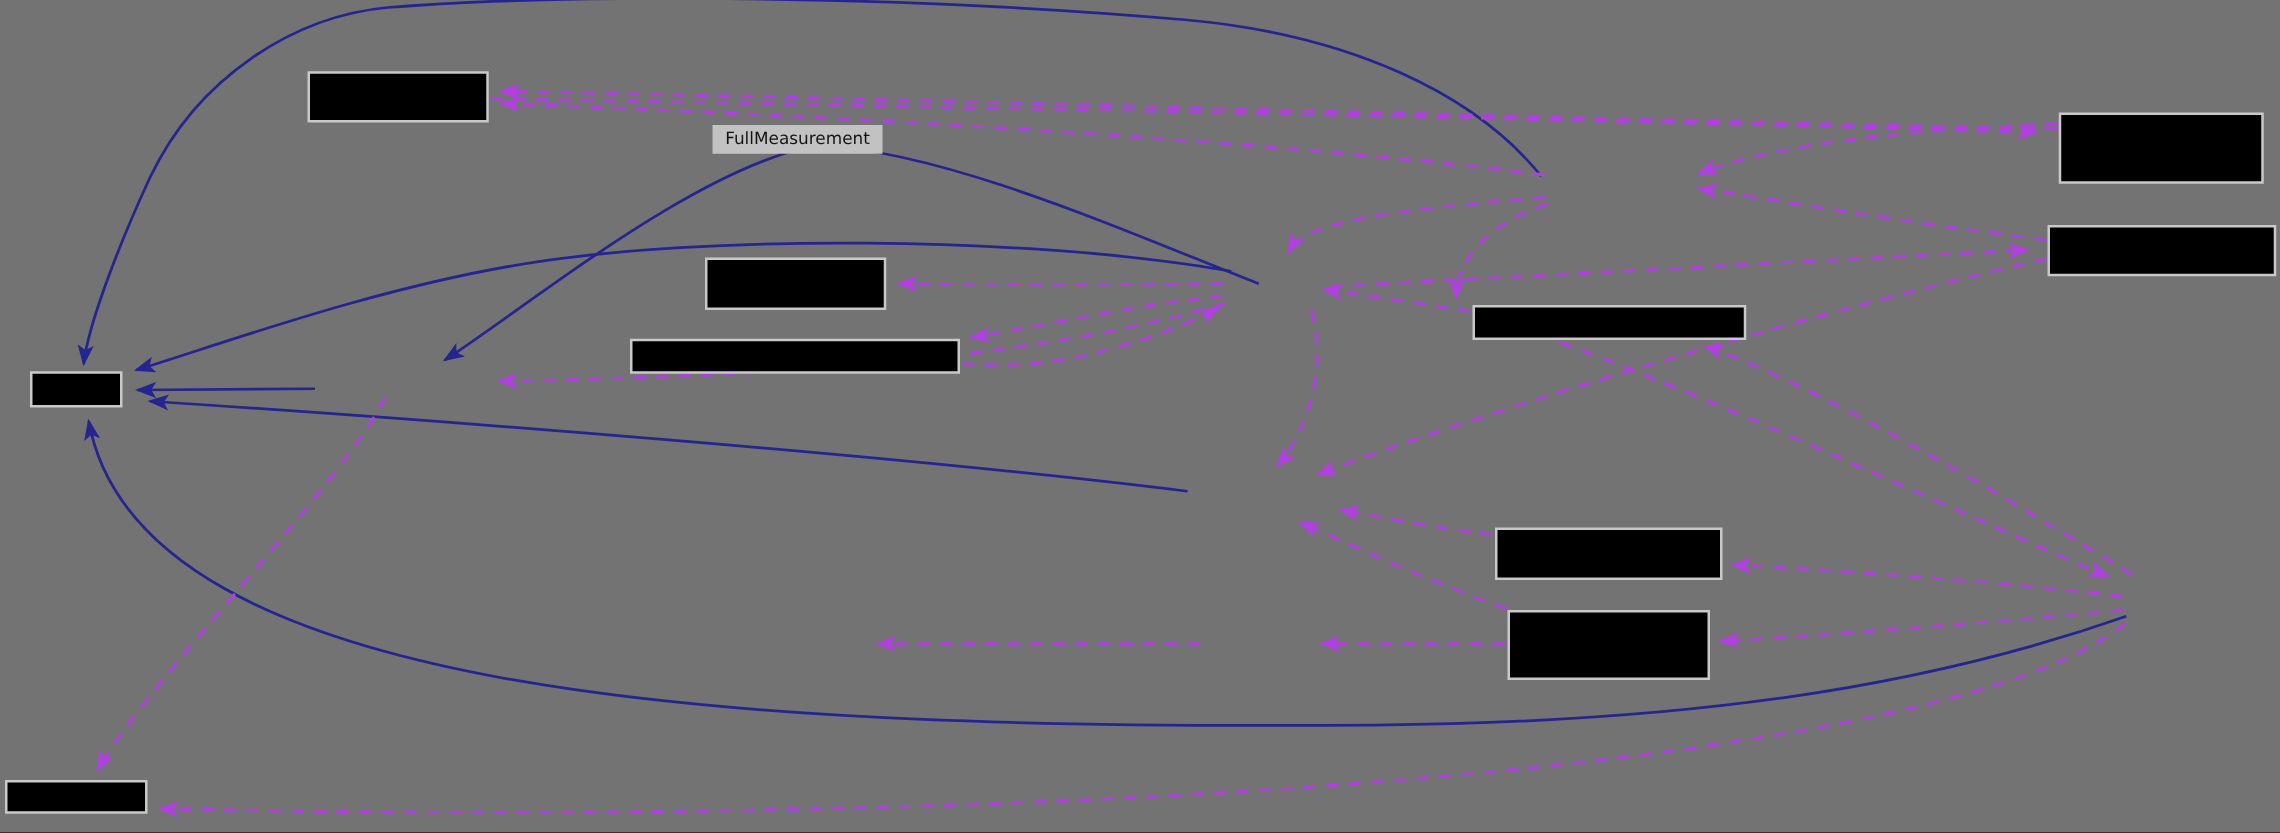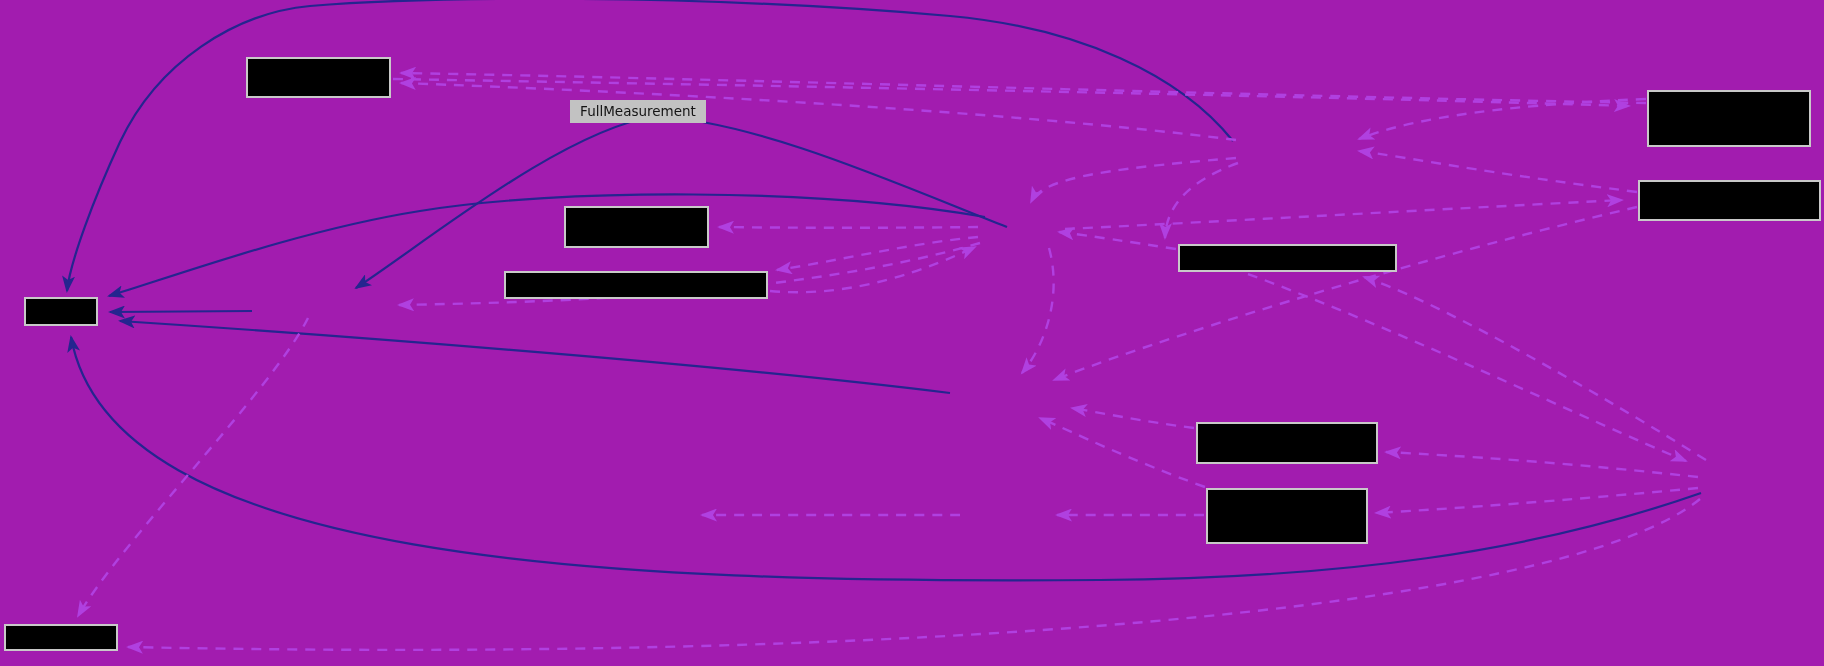--- a/index.html
+++ b/index.html
@@ -1,16 +1,16 @@
 <!DOCTYPE html>
 <html><head>
 <meta charset="utf-8">
 <style>
   html,body{margin:0;padding:0;background:#000;}
-  #canvas{position:relative;width:1824px;height:666px;background:#a21caf;overflow:hidden;
+  #canvas{position:relative;width:1824px;height:666px;background:#737373;overflow:hidden;
           font-family:"DejaVu Sans","Liberation Sans",sans-serif;}
   #graph-svg{position:absolute;left:0;top:0;}
   .node-box{fill:#000;stroke:#c9c9c9;stroke-width:2px;}
   .edge-dashed{fill:none;stroke:#b040e0;stroke-width:2.4px;stroke-dasharray:10 8;}
   .edge-solid{fill:none;stroke:#25258f;stroke-width:2.2px;}
   #edge-label{position:absolute;left:570px;top:100px;width:136px;height:23px;
               background:#c2c2c2;color:#141414;font-size:13.5px;line-height:23px;
               text-align:center;white-space:nowrap;}
 </style>
 </head>

